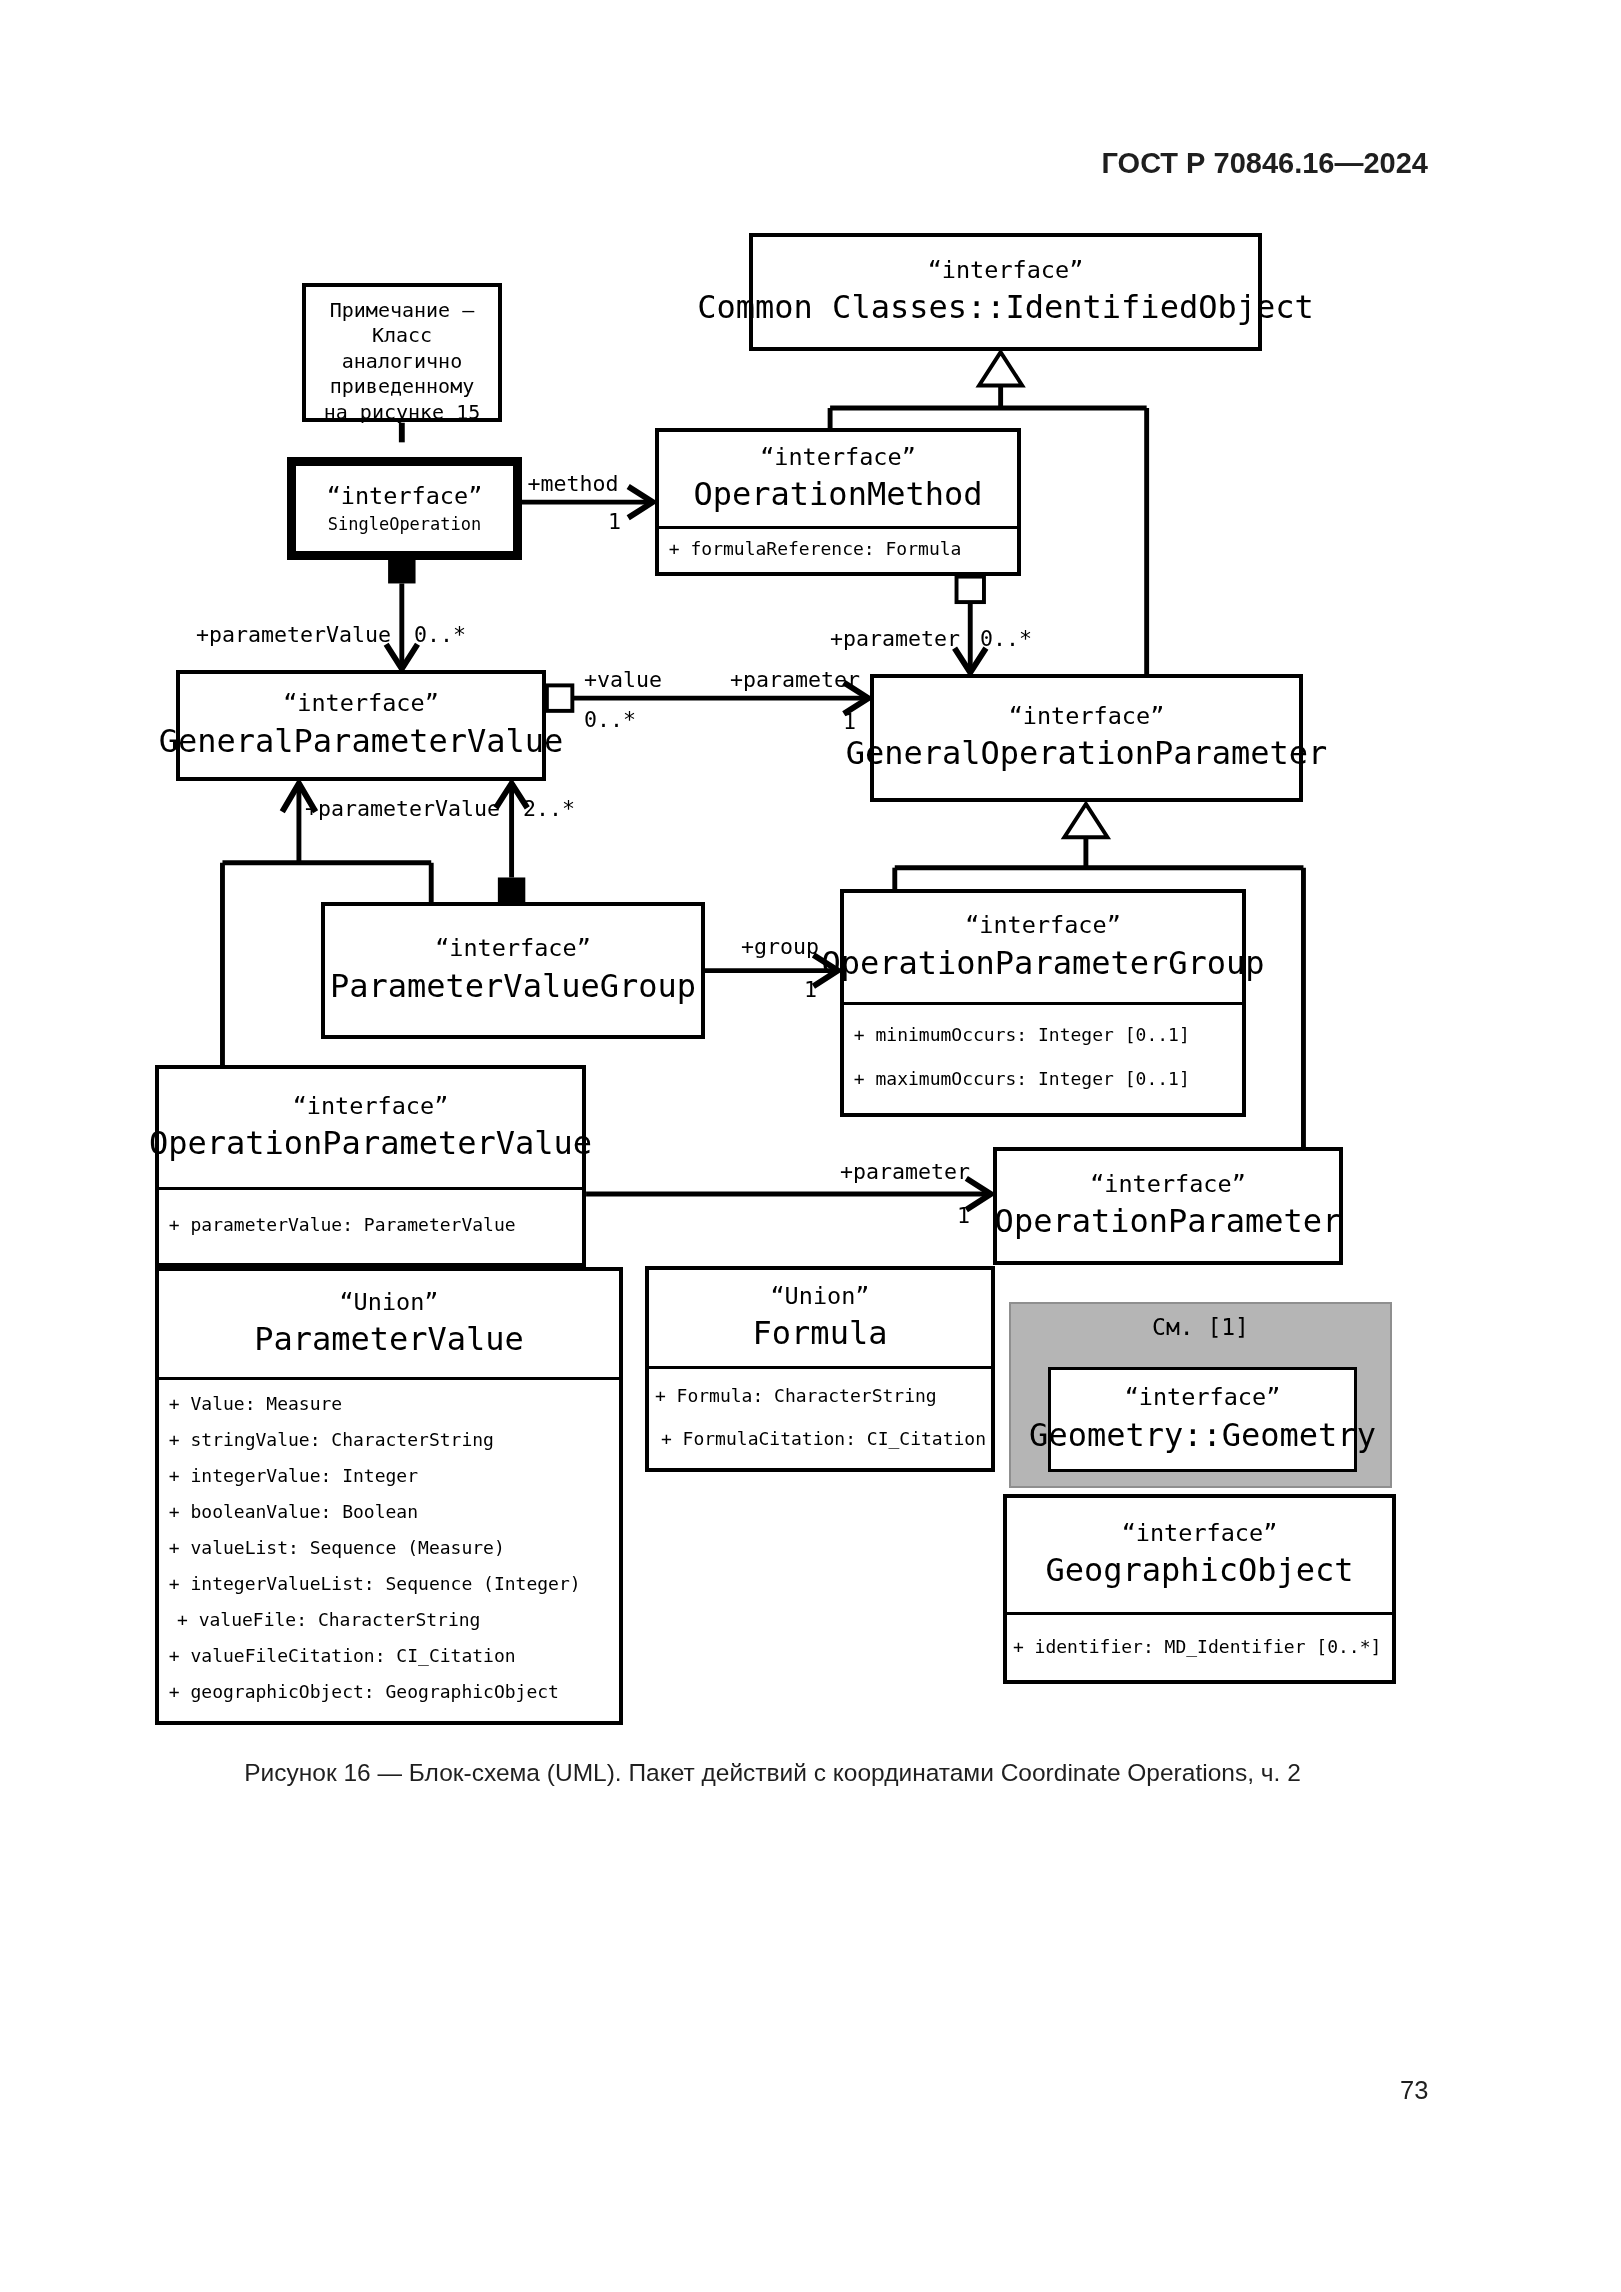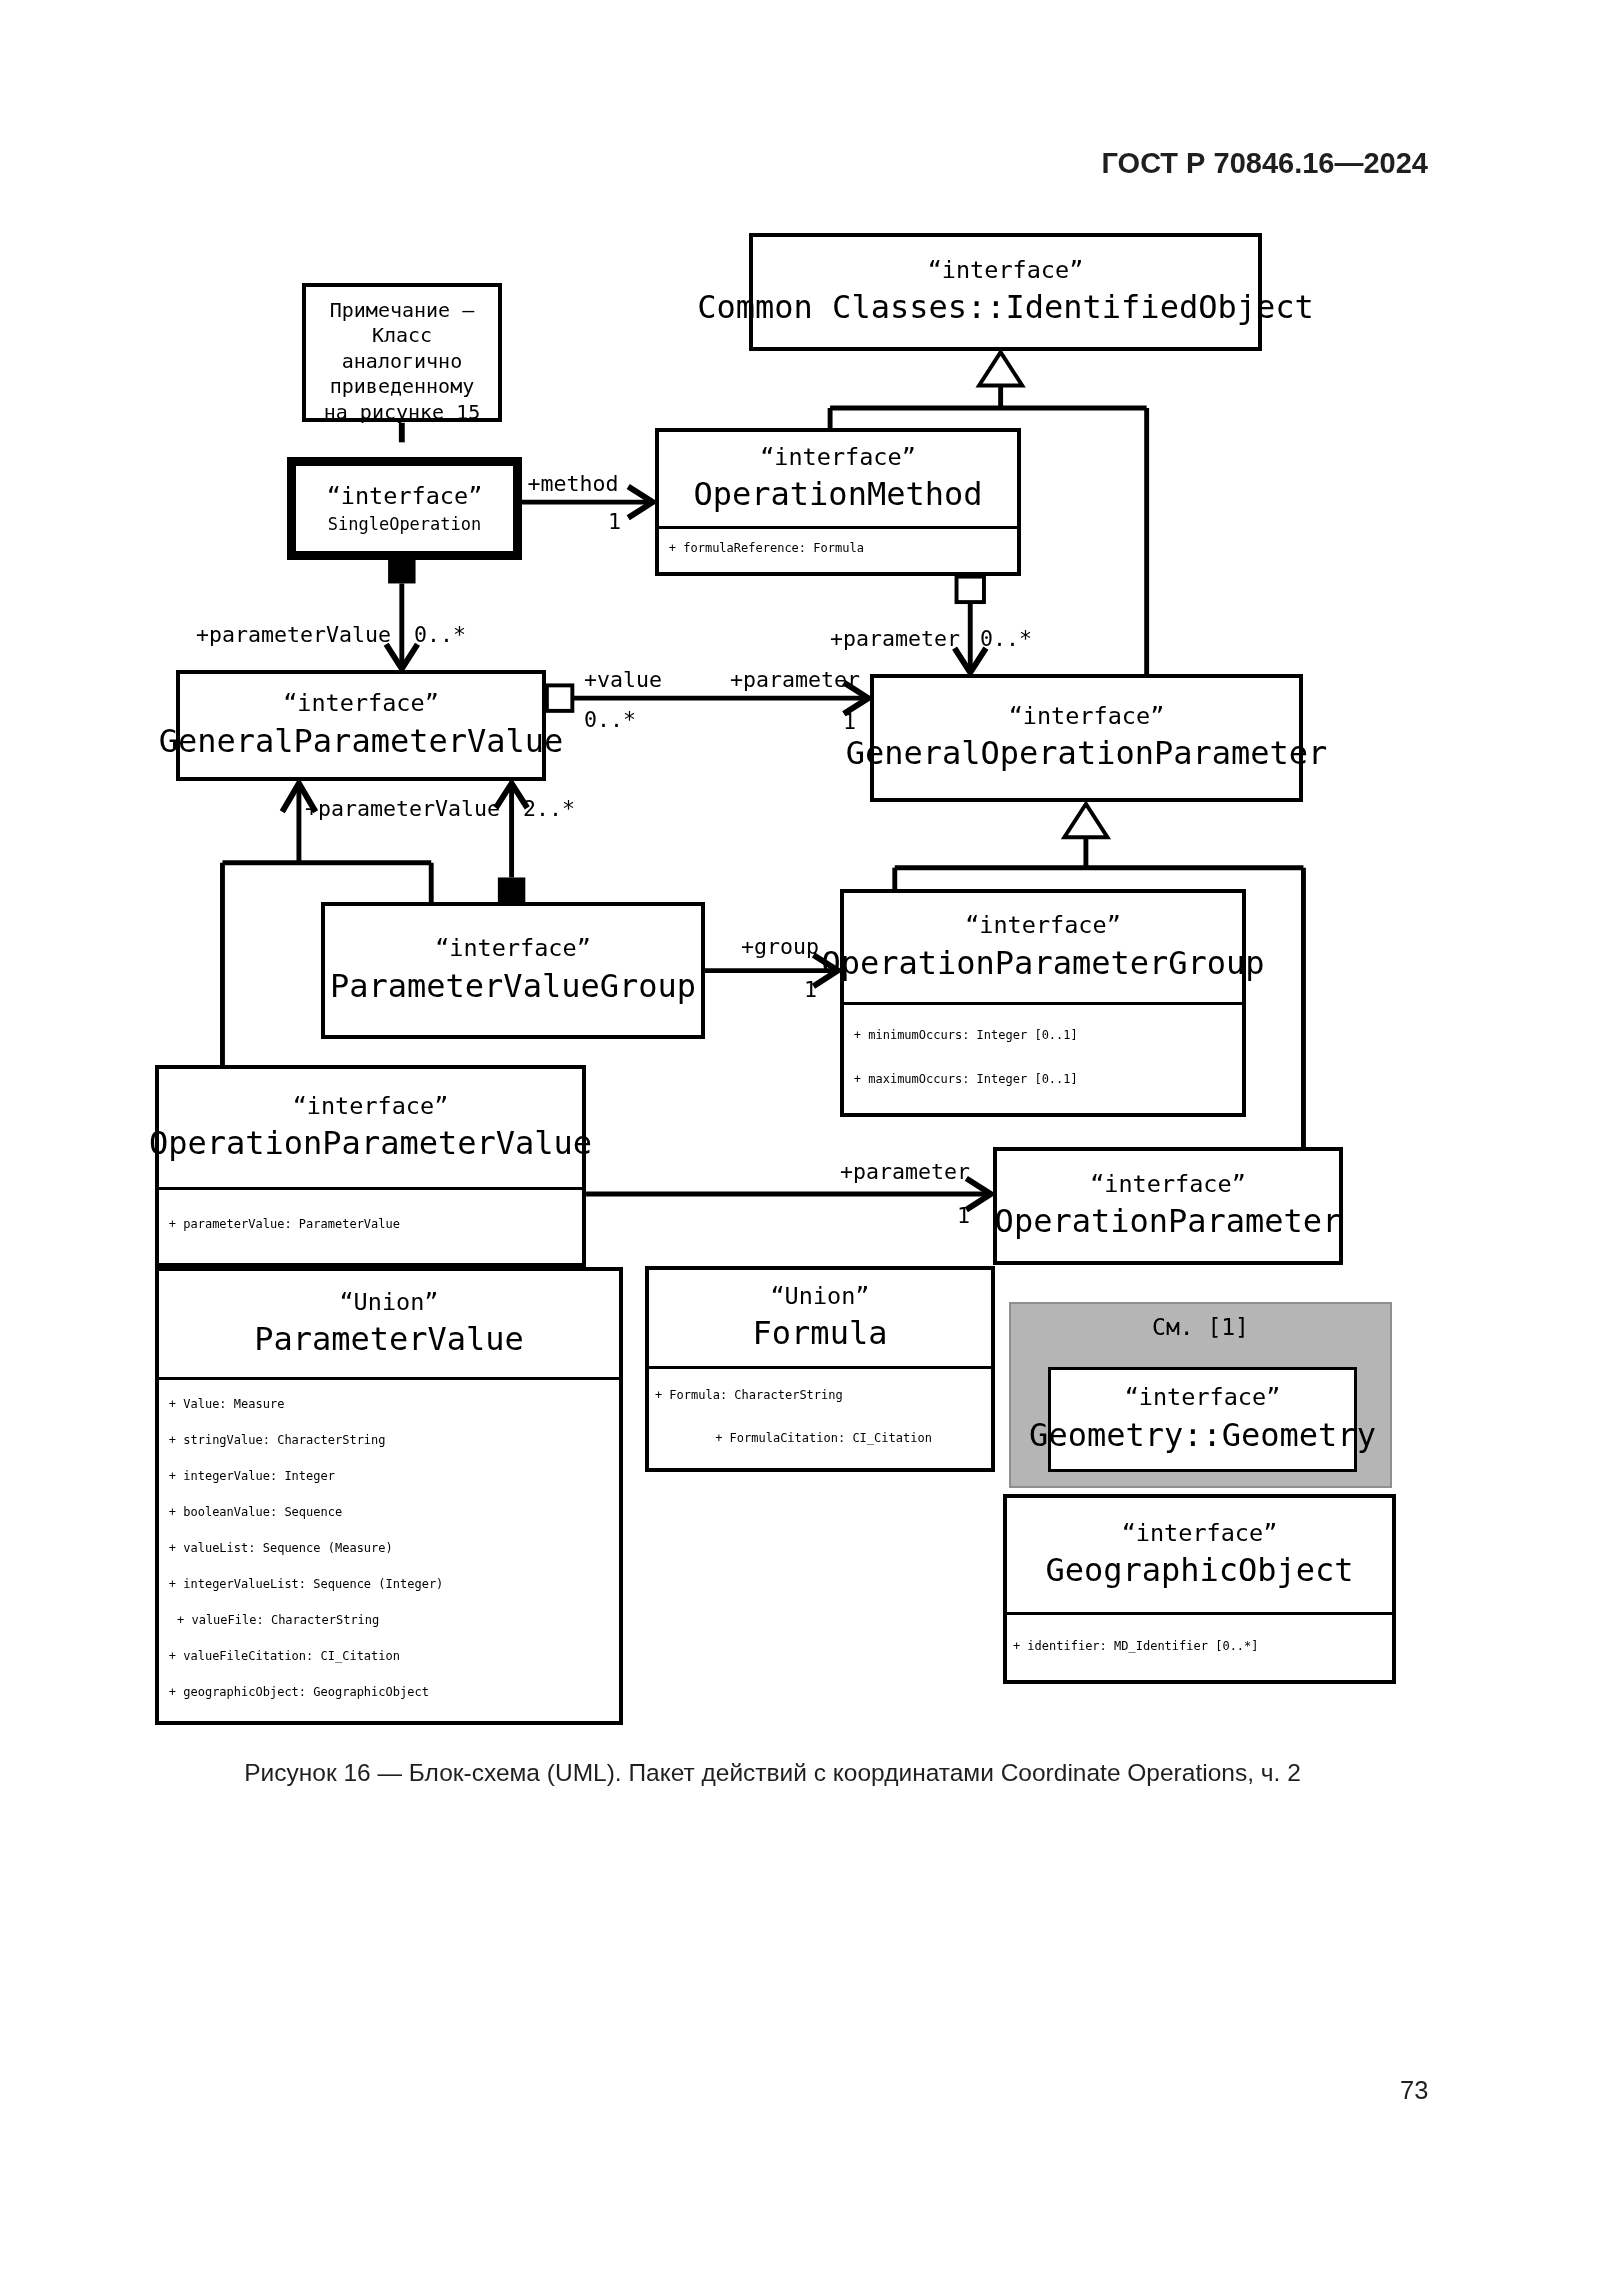--- a/index.html
+++ b/index.html
@@ -14,21 +14,21 @@
   }
   .ubox.thick { border-width:9.8px; }
   .uhead {
     display:flex; flex-direction:column; align-items:center; justify-content:center;
     text-align:center;
   }
   .stereo { font-size:23.5px; line-height:1.35; white-space:nowrap; }
   .cname  { font-size:32px; line-height:1.35; white-space:nowrap; }
   .cname.sm { font-size:17px; }
   .uattrs { border-top:3.9px solid #000; overflow:hidden; }
-  .attr { font-size:12px; padding-left:9.8px; white-space:nowrap; }
+  .attr { font-size:18px; padding-left:9.8px; white-space:nowrap; }
   .clabel {
     position:absolute; z-index:3; font-size:21.6px; line-height:1.1;
     font-family:"DejaVu Sans Mono", monospace; white-space:nowrap;
   }
   .al-r { text-align:right; } .al-c { text-align:center; } .al-l { text-align:left; }
   .notebox {
     position:absolute; box-sizing:border-box; border:4.9px solid #000; background:#fff;
     z-index:2; text-align:center; font-size:20px; line-height:25.5px; padding-top:10.8px;
   }
   .graybox {
@@ -201,21 +201,21 @@
 
   <div class="ubox" style="left:155px; top:1267px; width:468px; height:458px;">
     <div class="uhead" style="height:106px;">
       <div class="stereo">“Union”</div>
       <div class="cname">ParameterValue</div>
     </div>
     <div class="uattrs" style="padding-top:5.9px; padding-left:0;">
       <div class="attr" style="line-height:36px;">+ Value: Measure</div>
       <div class="attr" style="line-height:36px;">+ stringValue: CharacterString</div>
       <div class="attr" style="line-height:36px;">+ integerValue: Integer</div>
-      <div class="attr" style="line-height:36px;">+ booleanValue: Sequence</div>
+      <div class="attr" style="line-height:36px;">+ booleanValue: Boolean</div>
       <div class="attr" style="line-height:36px;">+ valueList: Sequence (Measure)</div>
       <div class="attr" style="line-height:36px;">+ integerValueList: Sequence (Integer)</div>
       <div class="attr" style="line-height:36px;padding-left:18px;">+ valueFile: CharacterString</div>
       <div class="attr" style="line-height:36px;">+ valueFileCitation: CI_Citation</div>
       <div class="attr" style="line-height:36px;">+ geographicObject: GeographicObject</div>
     </div>
   </div>
 
   <div class="ubox" style="left:645px; top:1266px; width:350px; height:206px;">
     <div class="uhead" style="height:96px;">

